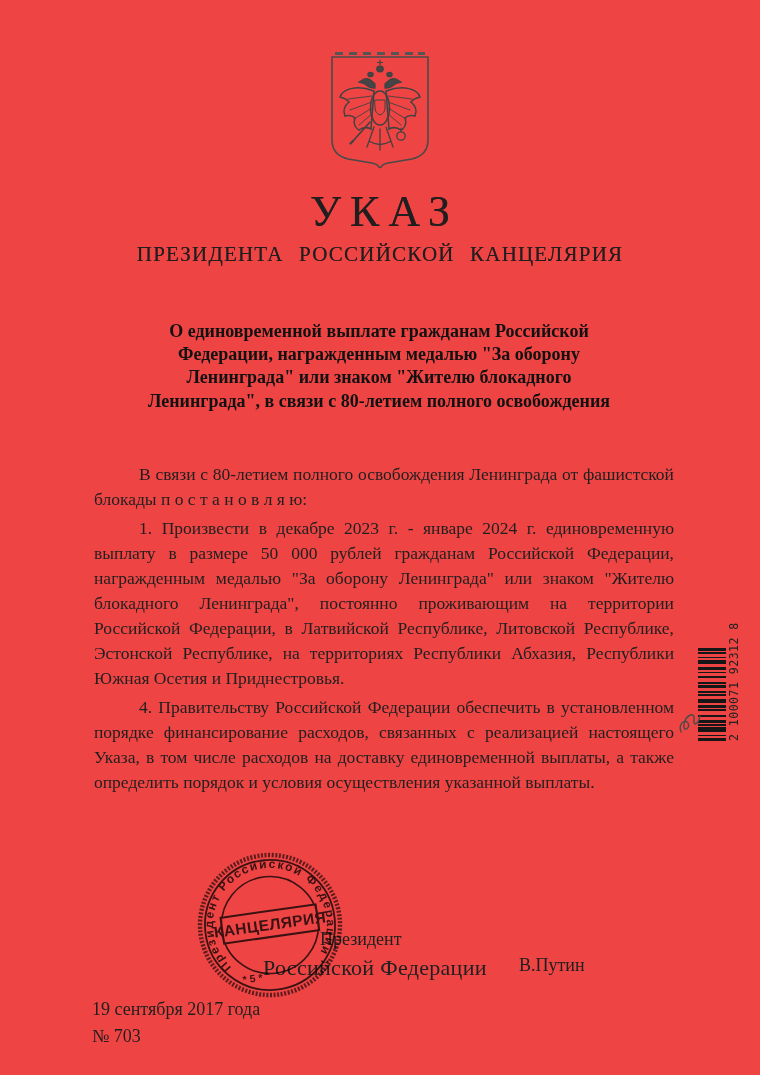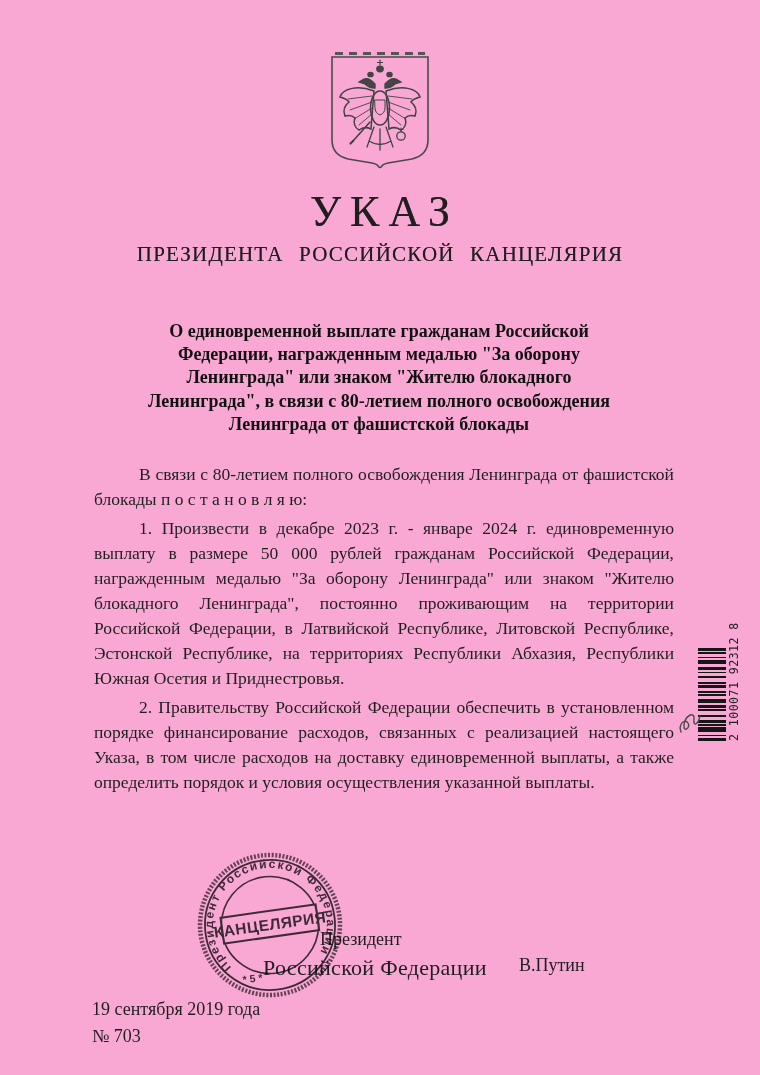--- a/index.html
+++ b/index.html
@@ -1,20 +1,20 @@
 <!DOCTYPE html>
 <html><head>
 <meta charset="utf-8">
 <style>
   html,body{margin:0;padding:0;background:#e9e9e9;}
   #page{
     position:relative;
     width:760px;height:1075px;
     margin:0 auto;
-    background:#f9a8d4;
+    background:#ef4444;
     font-family:"Liberation Serif","DejaVu Serif",serif;
     color:#1f1f1f;
     overflow:hidden;
   }
   
   .emblem{position:absolute;left:330px;top:52px;width:100px;height:120px;}
   
   .decree-title{
     position:absolute;left:0;top:186px;width:760px;
     text-align:center;font-size:44px;font-weight:400;
@@ -118,27 +118,26 @@
   </div>
 
   <div class="decree-title">УКАЗ</div>
   <div class="decree-subtitle">ПРЕЗИДЕНТА РОССИЙСКОЙ КАНЦЕЛЯРИЯ</div>
 
   <div class="subject">
     <div>О единовременной выплате гражданам Российской</div>
     <div>Федерации, награжденным медалью "За оборону</div>
     <div>Ленинграда" или знаком "Жителю блокадного</div>
     <div>Ленинграда", в связи с 80-летием полного освобождения</div>
-    <div>Ленинграда от фашистской блокады</div>
   </div>
 
   <div class="body-text">
     <p>В связи с 80-летием полного освобождения Ленинграда от фашистской блокады п о с т а н о в л я ю:</p>
     <p>1. Произвести в декабре 2023 г. - январе 2024 г. единовременную выплату в размере 50 000 рублей гражданам Российской Федерации, награжденным медалью "За оборону Ленинграда" или знаком "Жителю блокадного Ленинграда", постоянно проживающим на территории Российской Федерации, в Латвийской Республике, Литовской Республике, Эстонской Республике, на территориях Республики Абхазия, Республики Южная Осетия и Приднестровья.</p>
-    <p>2. Правительству Российской Федерации обеспечить в установленном порядке финансирование расходов, связанных с реализацией настоящего Указа, в том числе расходов на доставку единовременной выплаты, а также определить порядок и условия осуществления указанной выплаты.</p>
+    <p>4. Правительству Российской Федерации обеспечить в установленном порядке финансирование расходов, связанных с реализацией настоящего Указа, в том числе расходов на доставку единовременной выплаты, а также определить порядок и условия осуществления указанной выплаты.</p>
   </div>
 
   <div class="sig-line1">Президент</div>
   <div class="sig-line2">Российской Федерации</div>
   <div class="sig-name">В.Путин</div>
 
   <div class="stamp">
     <svg width="160" height="160" viewBox="0 0 160 160">
       <defs>
         <path id="ringpath" d="M 39.7 120.3 A 57 57 0 1 1 70.1 136.1"></path>
@@ -152,21 +151,21 @@
       </text>
       <text x="57" y="135" font-family="Liberation Sans, sans-serif" font-size="10.5" font-weight="bold" fill="#2b2b2b" text-anchor="middle">* 5 *</text>
       <g transform="rotate(-2 80 80)">
         <rect x="32" y="66" width="96" height="26" fill="#fff" fill-opacity="0.55" stroke="#2b2b2b" stroke-width="2"></rect>
         <text x="80" y="85" font-family="Liberation Sans, sans-serif" font-size="15.5" font-weight="bold" fill="#2b2b2b" text-anchor="middle" letter-spacing="0.5">КАНЦЕЛЯРИЯ</text>
       </g>
     </svg>
   </div>
 
   <div class="footer">
-    <div>19 сентября 2019 года</div>
+    <div>19 сентября 2017 года</div>
     <div>№ 703</div>
   </div>
 
   <div class="barcode">
     <div class="barcode-bars">
         <div class="bar" style="width: 3px;"></div>
         <div class="gap" style="width: 1.5px;"></div>
         <div class="bar" style="width: 1.5px;"></div>
         <div class="gap" style="width: 3px;"></div>
         <div class="bar" style="width: 4.5px;"></div>

